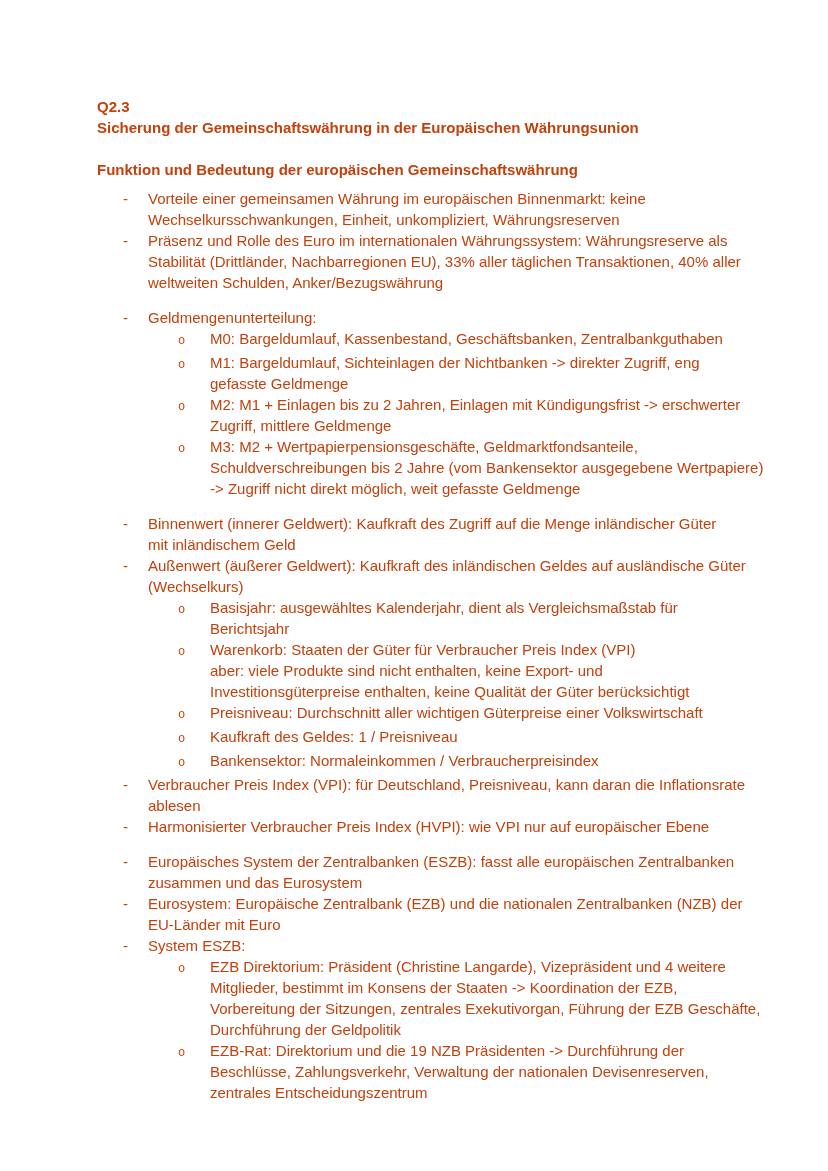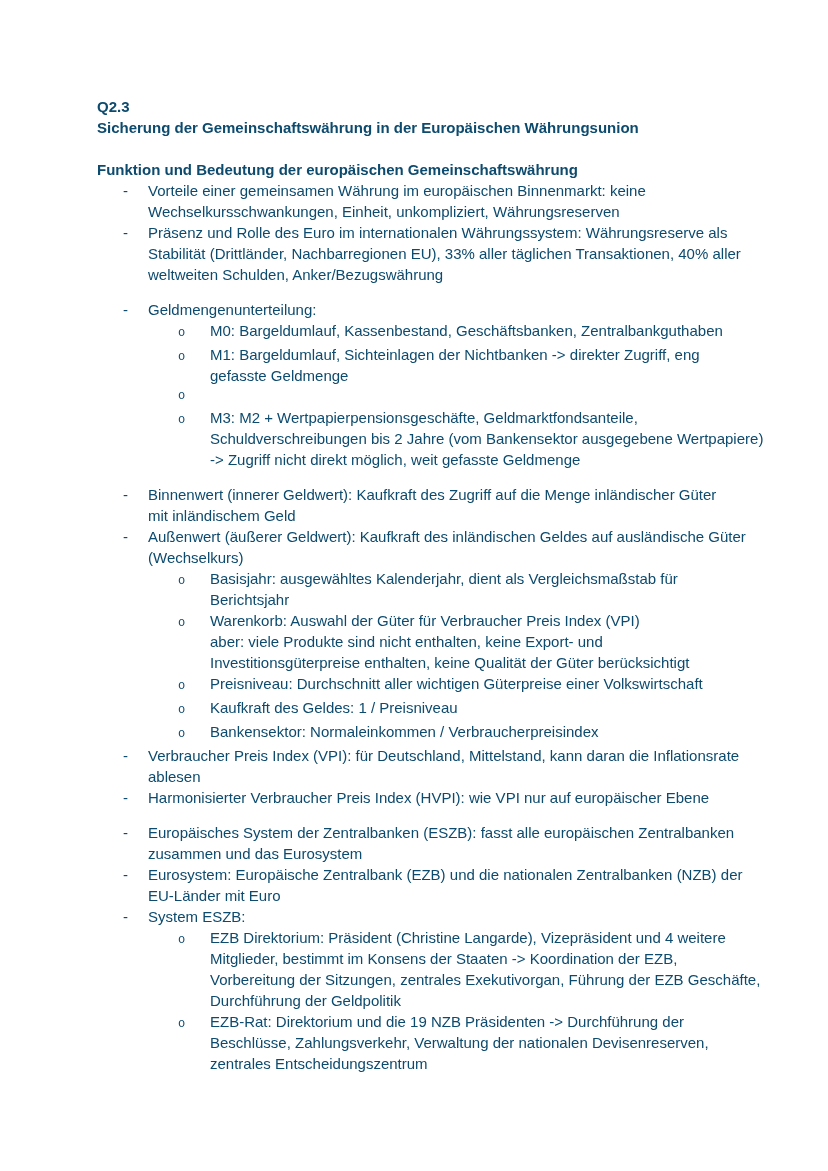--- a/index.html
+++ b/index.html
@@ -14,25 +14,25 @@
   }
   .page {
     box-sizing: border-box;
     width: 828px;
     height: 1171px;
     padding: 96px 20px 0 97px;
     background: #ffffff;
     font-family: "Liberation Sans", "DejaVu Sans", sans-serif;
     font-size: 15px;
     line-height: 21px;
-    color: #0c4a6e;
+    color: #c2410c;
   }
   .bold { font-weight: bold; }
   .title-block { margin-bottom: 21px; }
-  .section-heading { margin-bottom: 0; }
+  .section-heading { margin-bottom: 8px; }
   .list { }
   .item {
     display: flex;
     align-items: baseline;
   }
   .item.l1 { padding-left: 26px; }
   .item.l1 .marker { flex: 0 0 25px; }
   .item.l2 { padding-left: 81px; }
   .item.l2 .marker {
     flex: 0 0 32px;
@@ -74,20 +74,22 @@
         <span class="marker">o</span>
         <span class="text">M0: Bargeldumlauf, Kassenbestand, Geschäftsbanken, Zentralbankguthaben</span>
       </div>
       <div class="item l2">
         <span class="marker">o</span>
         <span class="text">M1: Bargeldumlauf, Sichteinlagen der Nichtbanken -&gt; direkter Zugriff, eng
 gefasste Geldmenge</span>
       </div>
       <div class="item l2">
         <span class="marker">o</span>
+        <span class="text">M2: M1 + Einlagen bis zu 2 Jahren, Einlagen mit Kündigungsfrist -&gt; erschwerter
+Zugriff, mittlere Geldmenge</span>
       </div>
       <div class="item l2">
         <span class="marker">o</span>
         <span class="text">M3: M2 + Wertpapierpensionsgeschäfte, Geldmarktfondsanteile,
 Schuldverschreibungen bis 2 Jahre (vom Bankensektor ausgegebene Wertpapiere)
 -&gt; Zugriff nicht direkt möglich, weit gefasste Geldmenge</span>
       </div>
       <div class="item l1 gap">
         <span class="marker">-</span>
         <span class="text">Binnenwert (innerer Geldwert): Kaufkraft des Zugriff auf die Menge inländischer Güter
@@ -98,39 +100,39 @@
         <span class="text">Außenwert (äußerer Geldwert): Kaufkraft des inländischen Geldes auf ausländische Güter
 (Wechselkurs)</span>
       </div>
       <div class="item l2">
         <span class="marker">o</span>
         <span class="text">Basisjahr: ausgewähltes Kalenderjahr, dient als Vergleichsmaßstab für
 Berichtsjahr</span>
       </div>
       <div class="item l2">
         <span class="marker">o</span>
-        <span class="text">Warenkorb: Auswahl der Güter für Verbraucher Preis Index (VPI)
+        <span class="text">Warenkorb: Staaten der Güter für Verbraucher Preis Index (VPI)
 aber: viele Produkte sind nicht enthalten, keine Export- und
 Investitionsgüterpreise enthalten, keine Qualität der Güter berücksichtigt</span>
       </div>
       <div class="item l2">
         <span class="marker">o</span>
         <span class="text">Preisniveau: Durchschnitt aller wichtigen Güterpreise einer Volkswirtschaft</span>
       </div>
       <div class="item l2">
         <span class="marker">o</span>
         <span class="text">Kaufkraft des Geldes: 1 / Preisniveau</span>
       </div>
       <div class="item l2">
         <span class="marker">o</span>
         <span class="text">Bankensektor: Normaleinkommen / Verbraucherpreisindex</span>
       </div>
       <div class="item l1">
         <span class="marker">-</span>
-        <span class="text">Verbraucher Preis Index (VPI): für Deutschland, Mittelstand, kann daran die Inflationsrate
+        <span class="text">Verbraucher Preis Index (VPI): für Deutschland, Preisniveau, kann daran die Inflationsrate
 ablesen</span>
       </div>
       <div class="item l1">
         <span class="marker">-</span>
         <span class="text">Harmonisierter Verbraucher Preis Index (HVPI): wie VPI nur auf europäischer Ebene</span>
       </div>
       <div class="item l1 gap">
         <span class="marker">-</span>
         <span class="text">Europäisches System der Zentralbanken (ESZB): fasst alle europäischen Zentralbanken
 zusammen und das Eurosystem</span>

